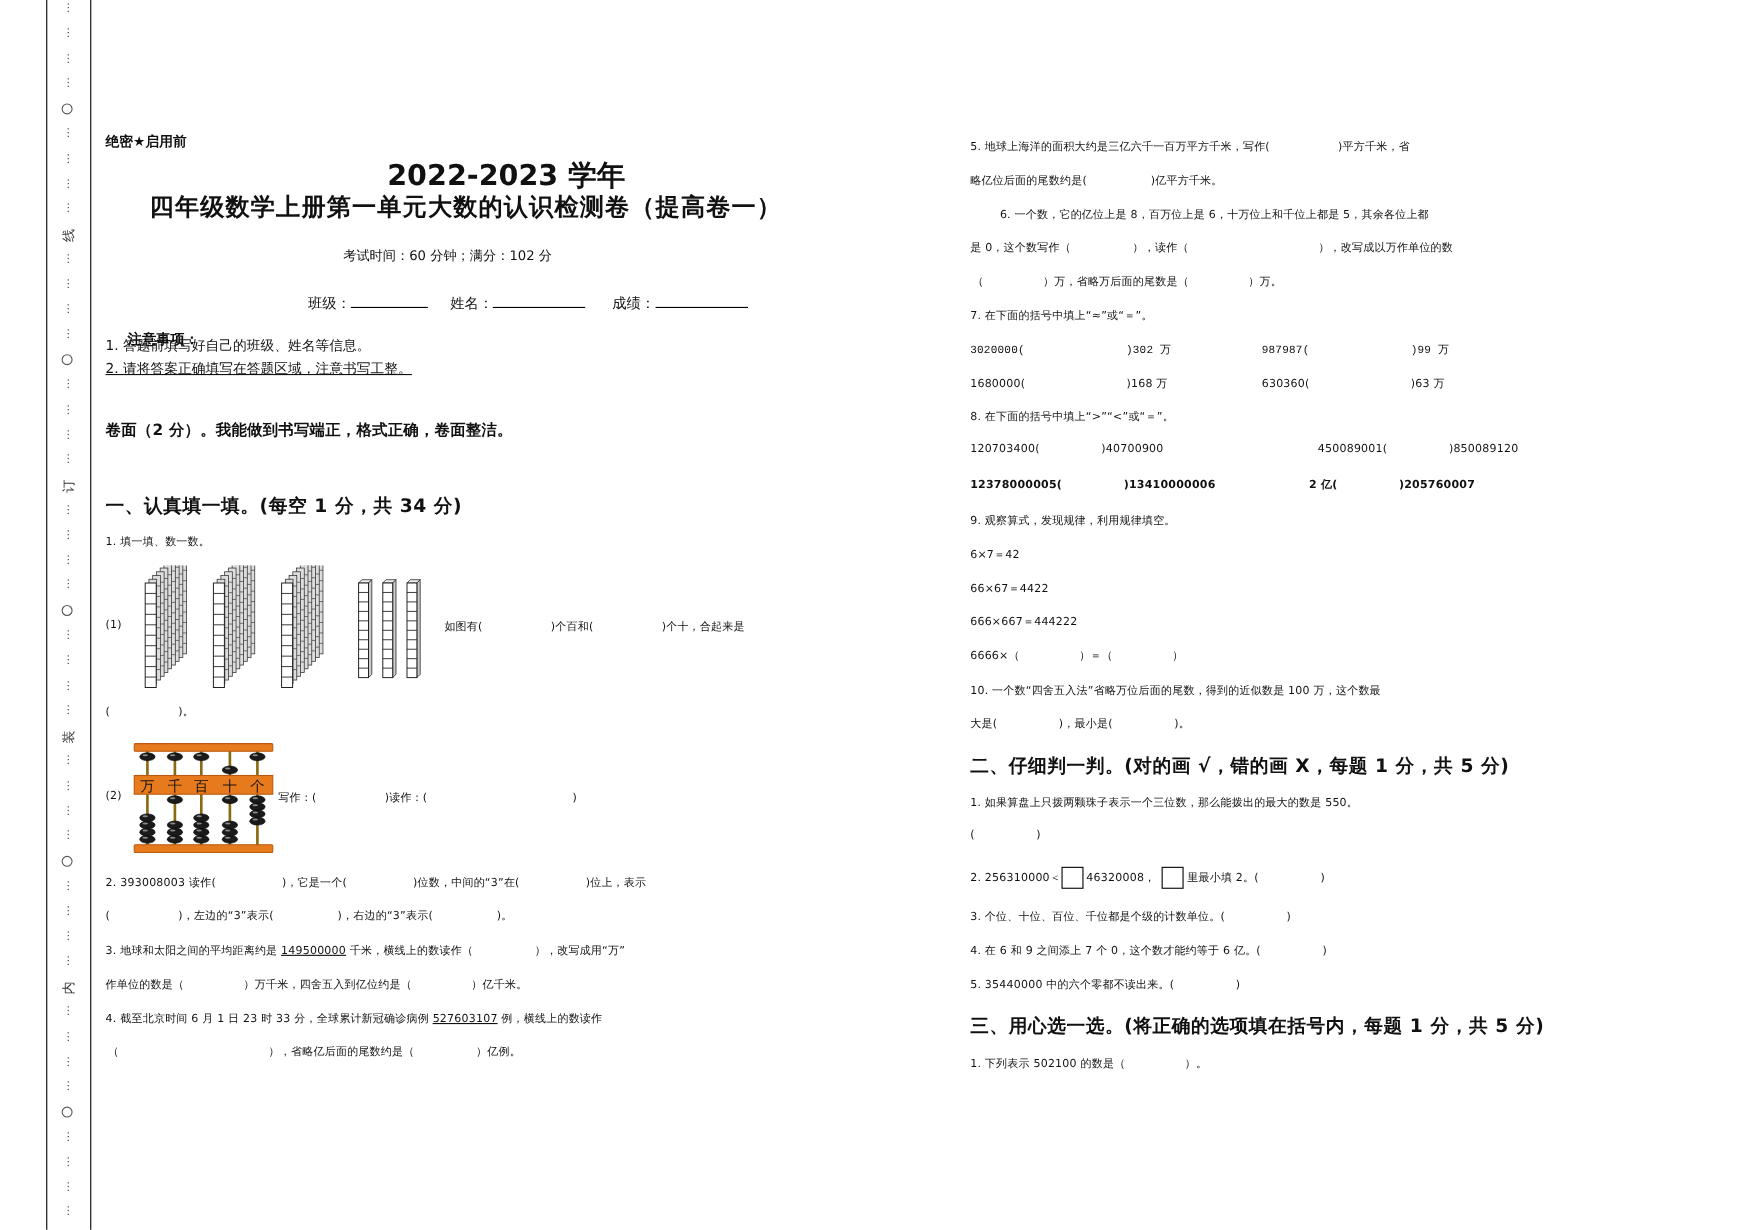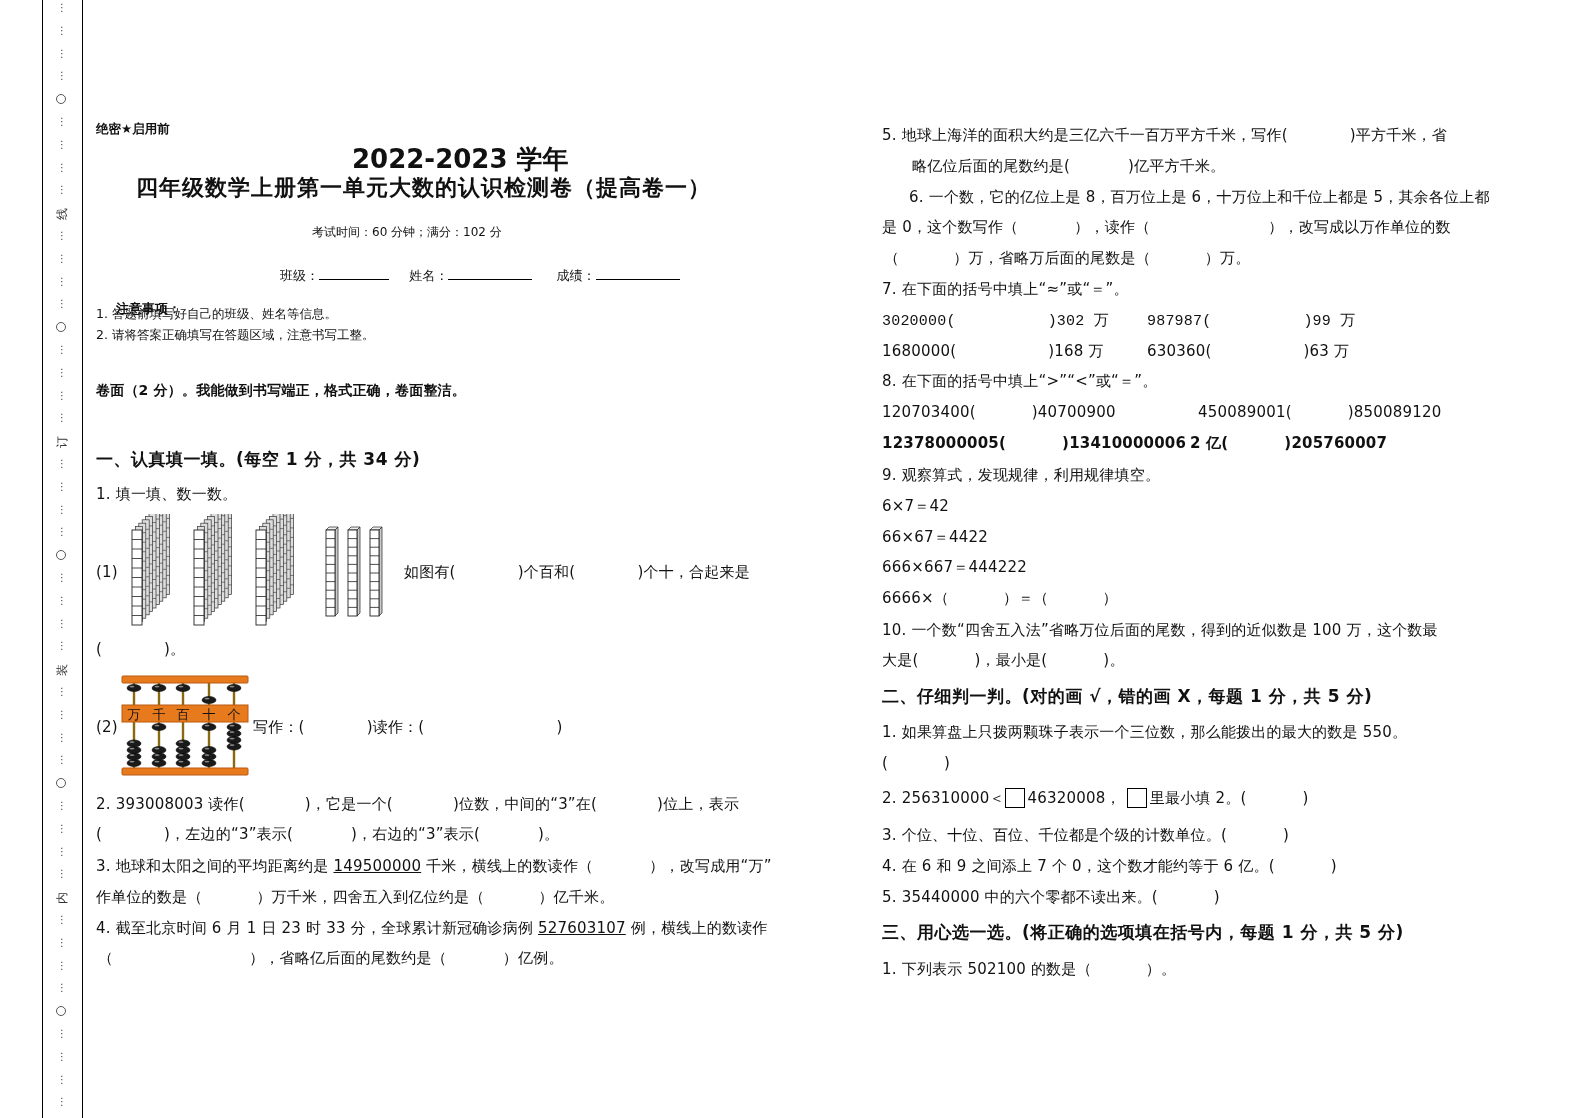--- a/index.html
+++ b/index.html
@@ -8,21 +8,21 @@
   .abs { position:absolute; white-space:nowrap; }
   
   .vline { position:absolute; top:0; width:1px; height:1118px; background:#000; }
   .margin-col { position:absolute; left:52px; top:0; width:20px; height:1118px; }
   .m-item { position:absolute; left:0; width:20px; text-align:center; font-size:11px; color:#444; line-height:12px; }
   .m-dots { font-size:10px; letter-spacing:0; }
   .m-circle { width:10px; height:10px; border:1px solid #555; border-radius:50%; margin-left:4px; box-sizing:border-box; }
   .m-char { transform:rotate(-90deg); font-size:12px; color:#333; }
   
   .small { font-size:13px; }
-  .body { font-size:15px; letter-spacing:0.2px; }
+  .body { font-size:10px; letter-spacing:0.2px; }
   .title1 { font-size:26px; font-weight:bold; }
   .title2 { font-size:22px; font-weight:bold; letter-spacing:1px; }
   .section { font-size:17px; font-weight:bold; letter-spacing:0.5px; }
   .bold { font-weight:bold; }
   .uline { display:inline-block; border-bottom:1px solid #000; height:14px; vertical-align:baseline; }
   .u-text { text-decoration:underline; }
   .sq { display:inline-block; width:20px; height:20px; border:1.5px solid #000; vertical-align:middle; margin:0 3px; box-sizing:border-box; }
   .gap { display:inline-block; }
   
   .cubes { position:absolute; left:128px; top:514px; }
@@ -105,21 +105,21 @@
 <div class="abs small" style="left:280px; top:265px; font-size:13px;">
   <span>班级：</span><span class="uline" style="width:70px;"></span>
   <span style="display:inline-block;width:12px;"></span>
   <span>姓名：</span><span class="uline" style="width:84px;"></span>
   <span style="display:inline-block;width:16px;"></span>
   <span>成绩：</span><span class="uline" style="width:84px;"></span>
 </div>
 
 <div class="abs small bold" style="left:116px; top:300px; font-size:13px;">注意事项：</div>
 <div class="abs small" style="left:96px; top:306px; font-size:12.5px;">1. 答题前填写好自己的班级、姓名等信息。</div>
-<div class="abs small" style="left:96px; top:327px; font-size:12.5px;">2. 请将答案正确填写在答题区域，注意书写工整。</div>
+<div class="abs small" style="left:96px; top:327px; font-size:12.5px;text-decoration:underline;">2. 请将答案正确填写在答题区域，注意书写工整。</div>
 
 <div class="abs body bold" style="left:96px; top:382px; font-size:14px;">卷面（2 分）。我能做到书写端正，格式正确，卷面整洁。</div>
 
 <div class="abs section" style="left:96px; top:448px;">一、认真填一填。(每空 1 分，共 34 分)</div>
 
 <div class="abs body" style="left:96px; top:485px;">1. 填一填、数一数。</div>
 
 <div class="abs body" style="left:96px; top:563px;">(1)</div>
 
 <svg class="cubes" width="260" height="115" viewBox="0 0 260 115" id="cubes-svg">
@@ -557,21 +557,21 @@
 <div class="abs body" style="left:96px; top:919px;">
   <span>4. 截至北京时间 6 月 1 日 23 时 33 分，全球累计新冠确诊病例 </span><span class="u-text">527603107</span><span> 例，横线上的数读作</span>
 </div>
 <div class="abs body" style="left:98px; top:949px;">
   <span>（</span><span class="gap" style="width:136px;"></span><span>），省略亿后面的尾数约是（</span><span class="gap" style="width:56px;"></span><span>）亿例。</span>
 </div>
 
 <div class="abs body" style="left:882px; top:126px;">
   <span>5. 地球上海洋的面积大约是三亿六千一百万平方千米，写作(</span><span class="gap" style="width:62px;"></span><span>)平方千米，省</span>
 </div>
-<div class="abs body" style="left:882px; top:157px;margin-left:30px;">
+<div class="abs body" style="left:882px; top:157px;">
   <span>略亿位后面的尾数约是(</span><span class="gap" style="width:58px;"></span><span>)亿平方千米。</span>
 </div>
 
 <div class="abs body" style="left:882px; top:188px;margin-left:27px;">6. 一个数，它的亿位上是 8，百万位上是 6，十万位上和千位上都是 5，其余各位上都</div>
 <div class="abs body" style="left:882px; top:218px;">
   <span>是 0，这个数写作（</span><span class="gap" style="width:56px;"></span><span>），读作（</span><span class="gap" style="width:118px;"></span><span>），改写成以万作单位的数</span>
 </div>
 <div class="abs body" style="left:884px; top:249px;">
   <span>（</span><span class="gap" style="width:54px;"></span><span>）万，省略万后面的尾数是（</span><span class="gap" style="width:54px;"></span><span>）万。</span>
 </div>

